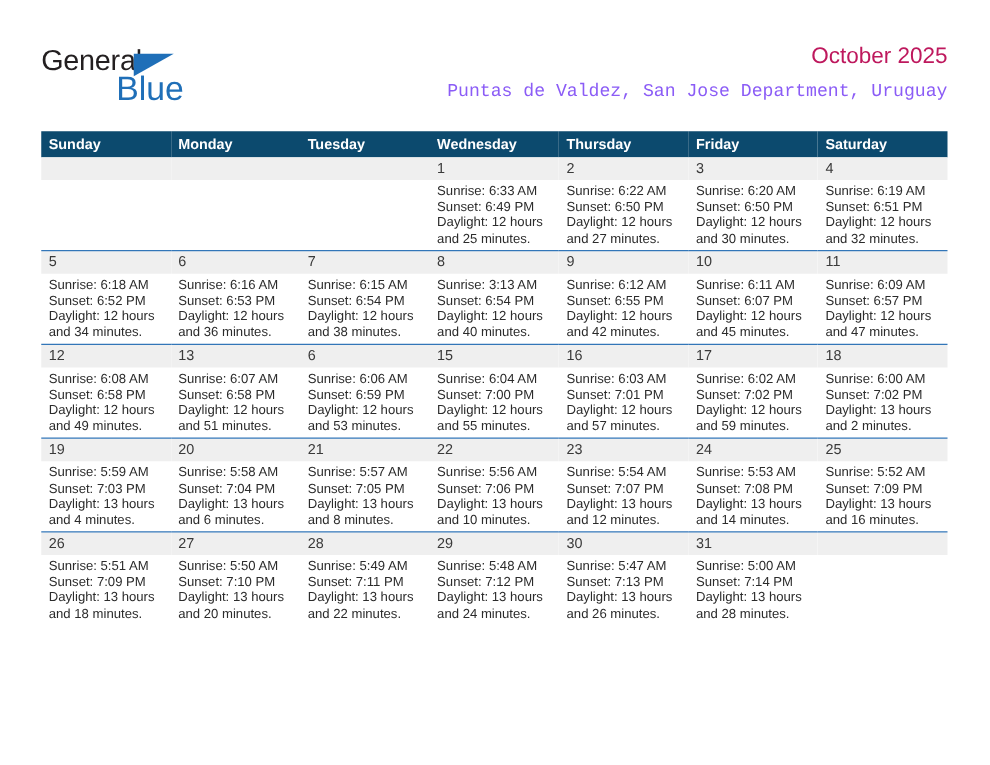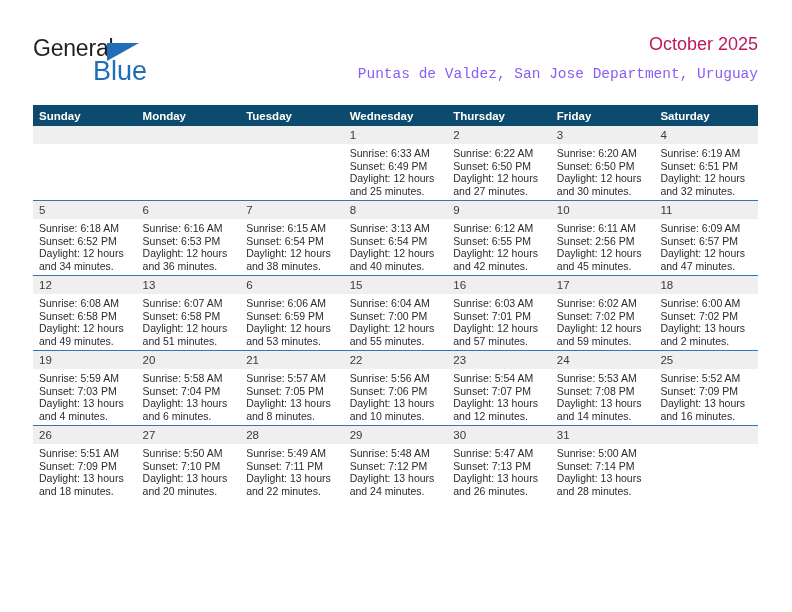--- a/index.html
+++ b/index.html
@@ -288,21 +288,21 @@
                 <div>Daylight: 12 hours</div>
                 <div>and 42 minutes.</div>
               </div>
             </div>
           </td>
           <td>
             <div class="daycell">
               <div class="daynum">10</div>
               <div class="info">
                 <div>Sunrise: 6:11 AM</div>
-                <div>Sunset: 2:56 PM</div>
+                <div>Sunset: 6:07 PM</div>
                 <div>Daylight: 12 hours</div>
                 <div>and 45 minutes.</div>
               </div>
             </div>
           </td>
           <td>
             <div class="daycell">
               <div class="daynum">11</div>
               <div class="info">
                 <div>Sunrise: 6:09 AM</div>

